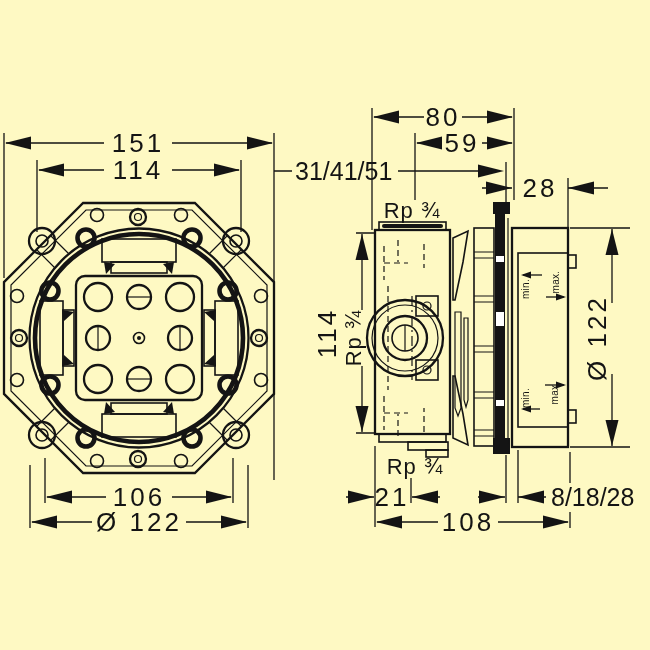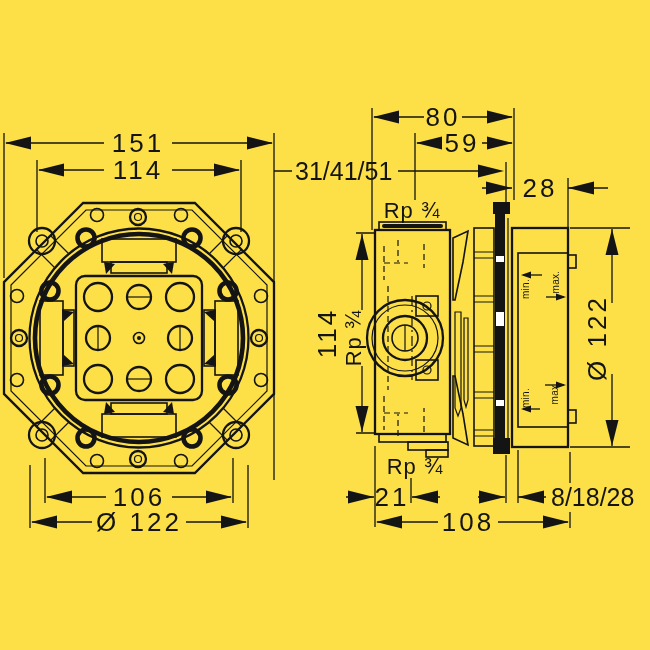--- a/index.html
+++ b/index.html
@@ -1,16 +1,16 @@
 <!DOCTYPE html>
 <html><head>
 <meta charset="utf-8">
 <style>
   html,body{margin:0;padding:0;background:#ffffff;width:650px;height:650px;overflow:hidden;}
-  .stage{width:650px;height:650px;background:#fde047;position:relative;}
+  .stage{width:650px;height:650px;background:#fef9c3;position:relative;}
   svg{display:block;}
   .ln{stroke:#141414;fill:none;stroke-linecap:butt;stroke-linejoin:miter;}
   .s1{stroke-width:1.2;}
   .s15{stroke-width:1.6;}
   .s2{stroke-width:2.3;}
   .s45{stroke-width:4.6;}
   .dash{stroke-dasharray:6 4;}
   .dashdot{stroke-dasharray:10 4 2 4;}
   .dimln{stroke:#141414;stroke-width:1.3;fill:none;}
   .arrow{fill:#141414;stroke:none;}

